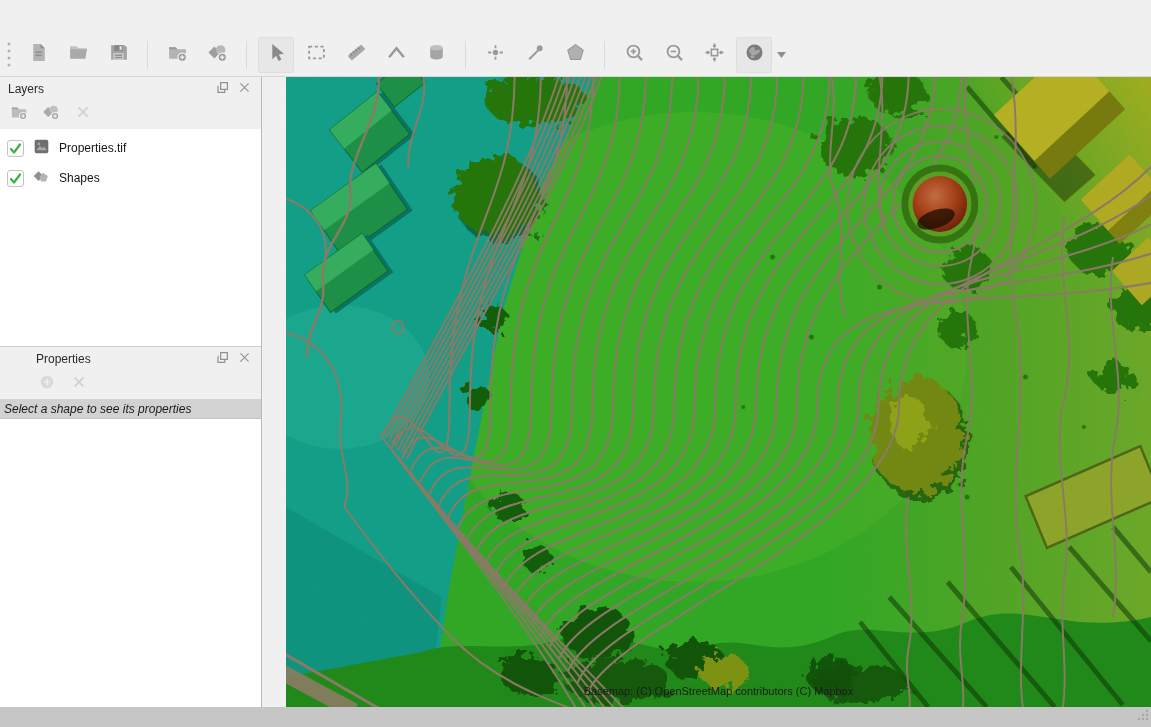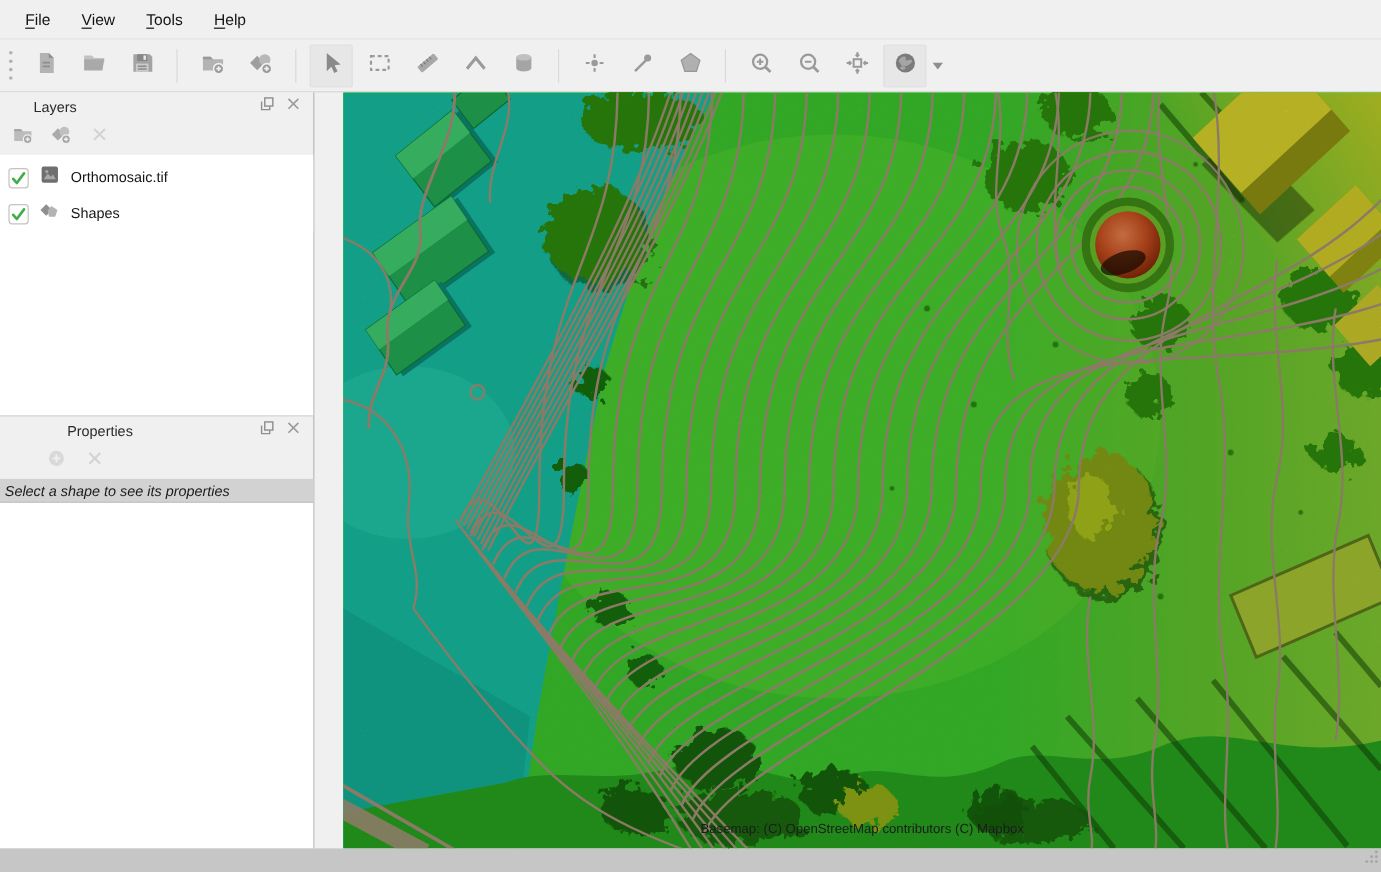--- a/index.html
+++ b/index.html
@@ -18,21 +18,21 @@
   .tb-sep{width:1px;height:28px;background:#dadada;margin:0 9px;}
   .tbtn{width:36px;height:36px;display:flex;align-items:center;justify-content:center;border-radius:2px;margin:0 2px;}
   .tbtn.active{background:#e7e7e7;box-shadow:inset 0 0 0 1px #dfdfdf;}
   .tb-caret{width:14px;height:36px;display:flex;align-items:center;justify-content:center;}
   
   .left-panel{position:absolute;top:77px;left:0;width:262px;bottom:20px;background:#f0f0f0;
               border-right:1px solid #b9b9b9;box-sizing:border-box;}
   .panel-section{position:absolute;left:0;right:0;}
   .sec-layers{top:0;height:270px;border-bottom:1px solid #cfcfcf;box-sizing:border-box;}
   .sec-props{top:270px;bottom:0;padding-left:28px;}
-  .panel-header{height:24px;display:flex;align-items:center;padding:0 8px;margin-left:20px;}
+  .panel-header{height:24px;display:flex;align-items:center;padding:0 8px;}
   .panel-title{flex:1;font-size:12px;color:#2a2a2a;}
   .panel-hbtn{width:18px;height:18px;display:flex;align-items:center;justify-content:center;margin-left:4px;}
   .panel-tools{height:26px;display:flex;align-items:center;gap:12px;padding:0 9px;}
   .panel-tbtn{width:20px;height:20px;display:flex;align-items:center;justify-content:center;opacity:.85;}
   .panel-tbtn.disabled{opacity:.55;}
   .layer-list{position:absolute;top:52px;left:0;right:0;bottom:0;background:#ffffff;padding-top:4px;}
   .layer-row{height:30px;display:flex;align-items:center;gap:9px;padding-left:7px;background:#fff;}
   .cbx{width:17px;height:17px;border:1px solid #c3c3c3;border-radius:3px;background:#fdfdfd;
        display:flex;align-items:center;justify-content:center;box-sizing:border-box;}
   .layer-label{font-size:12px;color:#141414;}
@@ -47,34 +47,20 @@
                font-size:11px;color:#1b1b1b;white-space:nowrap;pointer-events:none;}
   
   .statusbar{position:absolute;left:0;right:0;bottom:0;height:20px;background:#c6c6c6;}
   .grip{position:absolute;right:1px;bottom:1px;}
 </style>
 </head>
 <body>
 
 <div class="app">
 
-  <div class="menubar">
-      <div class="menu-item">
-        <span><u>F</u>ile</span>
-      </div>
-      <div class="menu-item">
-        <span><u>V</u>iew</span>
-      </div>
-      <div class="menu-item">
-        <span><u>T</u>ools</span>
-      </div>
-      <div class="menu-item">
-        <span><u>H</u>elp</span>
-      </div>
-    </div>
 
   <div class="toolbar">
     <div class="tb-handle">
       <svg width="8" height="30" viewBox="0 0 8 30">
         <circle cx="4" cy="4" r="1.5" fill="#b2b2b2"></circle>
           <circle cx="4" cy="11" r="1.5" fill="#b2b2b2"></circle>
         <circle cx="4" cy="18" r="1.5" fill="#b2b2b2"></circle>
           <circle cx="4" cy="25" r="1.5" fill="#b2b2b2"></circle>
       </svg>
     </div>
@@ -250,21 +236,21 @@
             <span class="cbx">
               <svg width="13" height="13" viewBox="0 0 13 13">
                 <path d="M2 7l3 3.5L11 2.5" fill="none" stroke="#3fae49" stroke-width="2.2" stroke-linecap="round" stroke-linejoin="round"></path>
               </svg>
             </span>
             <span><svg viewBox="0 0 20 20" width="17" height="17" aria-hidden="true">
                 <rect x="2" y="2" width="16" height="16" rx="2" fill="#6f6f6f"></rect>
                 <path d="M4 14.5l4-5.5 3 3.2 2-2.2 3 4.5z" fill="#a8a8a8"></path>
                 <circle cx="7" cy="7" r="1.6" fill="#a8a8a8"></circle>
               </svg></span>
-            <span class="layer-label">Orthomosaic.tif</span>
+            <span class="layer-label">Properties.tif</span>
           </div>
           <div class="layer-row">
             <span class="cbx">
               <svg width="13" height="13" viewBox="0 0 13 13">
                 <path d="M2 7l3 3.5L11 2.5" fill="none" stroke="#3fae49" stroke-width="2.2" stroke-linecap="round" stroke-linejoin="round"></path>
               </svg>
             </span>
             <span><svg viewBox="0 0 20 20" width="17" height="17" aria-hidden="true">
                 <rect x="2.5" y="5.5" width="8" height="8" transform="rotate(-45 6.5 9.5)" fill="#8f8f8f"></rect>
                 <path d="M11.5 5.5l6 4-2.2 6.5H9.2L8 10z" fill="#b4b4b4"></path>

